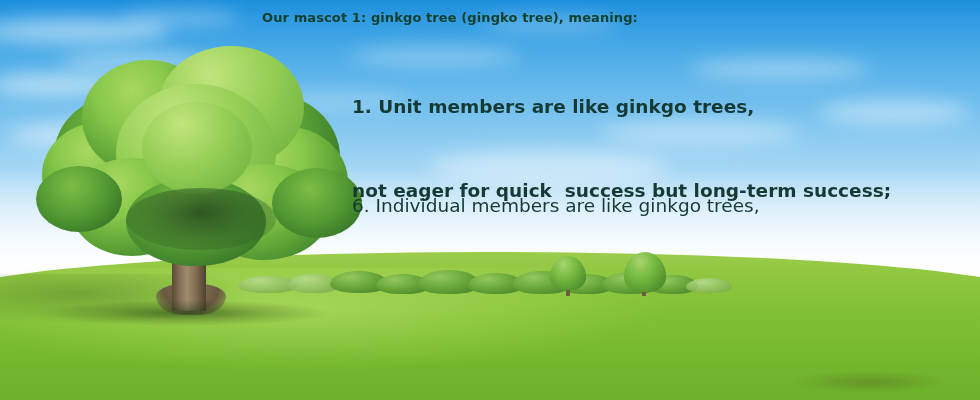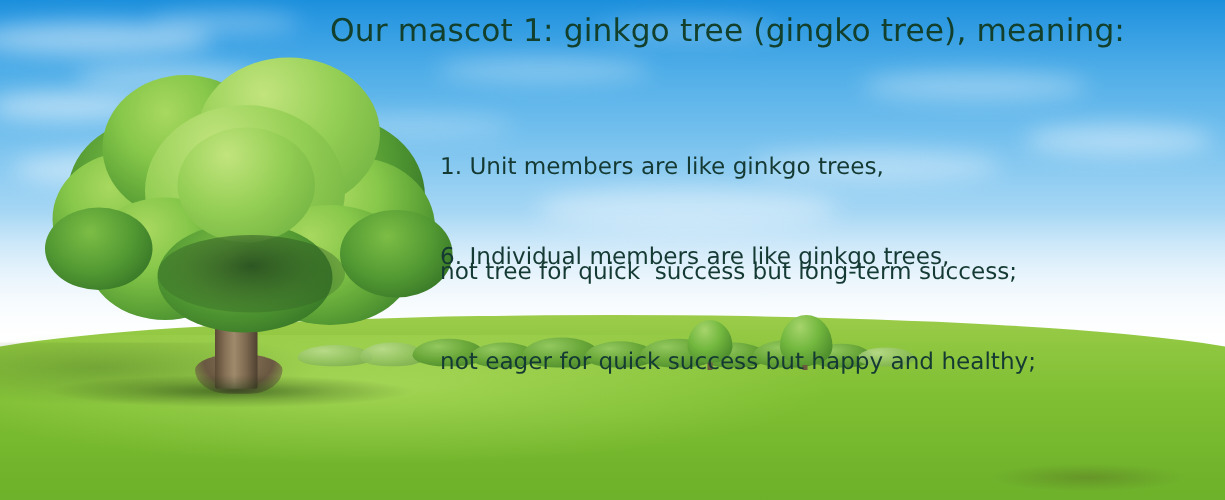--- a/index.html
+++ b/index.html
@@ -162,37 +162,37 @@
     width: 290px; height: 26px;
     background: radial-gradient(ellipse 145px 13px at 145px 13px, rgba(26,52,14,.58) 0%, rgba(26,52,14,.22) 55%, rgba(26,52,14,0) 100%);
     border-radius: 50%;
   }
 
   
   .title {
     position: absolute;
     left: 0; top: 10px;
     width: 900px;
-    text-align: right;
-    font-size: 25px;
-    font-weight: normal;
+    text-align: center;
+    font-size: 13px;
+    font-weight: bold;
     color: #12402c;
     letter-spacing: .1px;
     white-space: nowrap;
   }
   .body-block {
     position: absolute;
     left: 352px;
     width: 600px;
     color: #143a33;
     font-size: 18.5px;
     line-height: 28px;
     white-space: pre;
   }
-  .item1 { top: 64px; }
+  .item1 { top: 37px; font-weight: bold; }
   .item2 { top: 136px; }
   .item3 { top: 224px; }
 </style>
 </head>
 <body>
 
 <div class="banner">
 
   <div class="sky"></div>
   <div class="cloud c1"></div>
@@ -253,24 +253,23 @@
     <div class="canopy dk" style="left:6px;   top:128px; width:86px;  height:66px;"></div>
     <div class="canopy dk" style="left:242px; top:130px; width:90px;  height:70px;"></div>
     <div class="branchmass"></div>
   </div>
   <div class="tree-shadow"></div>
 
   <div class="title">Our mascot 1: ginkgo tree (gingko tree), meaning:</div>
 
   <div class="body-block item1">
     <div>1. Unit members are like ginkgo trees,</div>
-    <div>not tree for quick  success but long-term success;</div>
+    <div>not eager for quick  success but long-term success;</div>
   </div>
 
   <div class="body-block item2">
     <div>6. Individual members are like ginkgo trees,</div>
-    <div>not eager for quick success but happy and healthy;</div>
   </div>
 
   <div class="body-block item3">
   </div>
 
 </div>
 
 </body></html>

